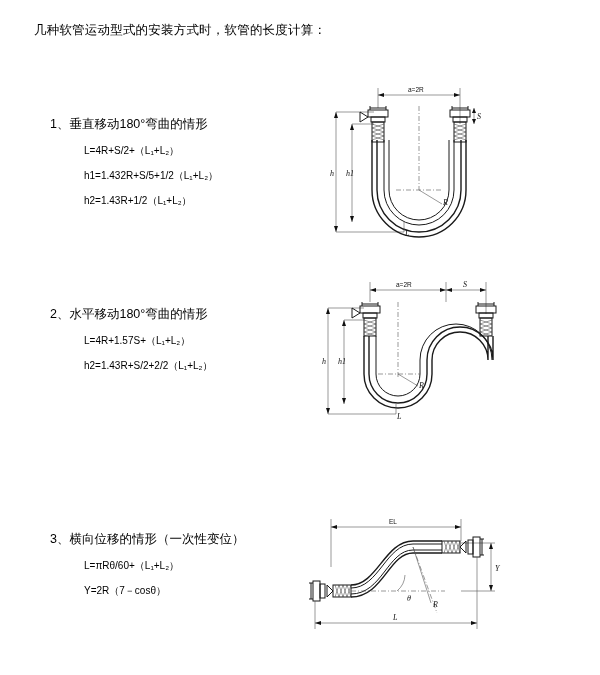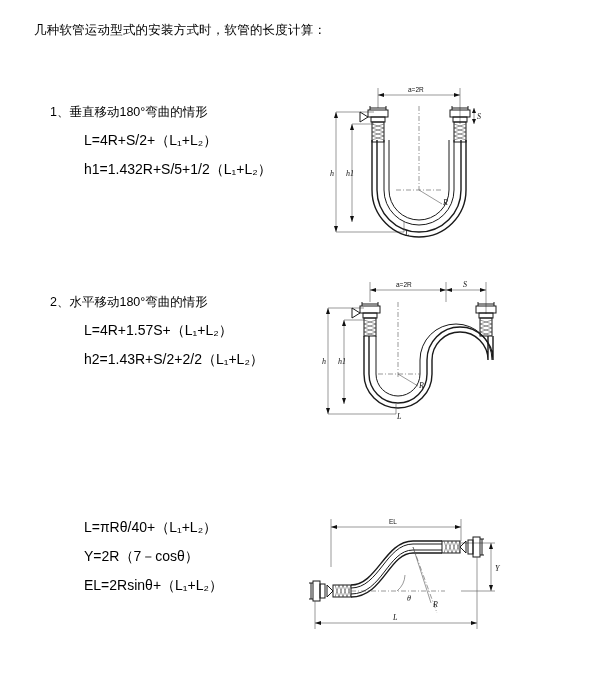--- a/index.html
+++ b/index.html
@@ -33,30 +33,30 @@
     left: 0;
     width: 600px;
   }
   .sec1 { top: 100px; }
   .sec2 { top: 290px; }
   .sec3 { top: 515px; }
 
   .text-col {
     position: absolute;
     left: 50px;
-    top: 4px;
+    top: 16px;
     width: 250px;
   }
   .sec-title {
     font-size: 12.5px;
     white-space: nowrap;
     margin-bottom: 11px;
   }
   .formula {
-    font-size: 14px;
+    font-size: 10px;
     white-space: nowrap;
     margin-left: 34px;
     margin-bottom: 11px;
   }
 
   .fig {
     position: absolute;
   }
   .fig1 { left: 300px; top: -28px; }
   .fig2 { left: 300px; top: -22px; }
@@ -77,20 +77,21 @@
 
 <div class="page">
 
   <div class="heading">几种软管运动型式的安装方式时，软管的长度计算：</div>
 
   <div class="section sec1">
     <div class="text-col">
       <div class="sec-title">1、垂直移动180°弯曲的情形</div>
       <div class="formula">L=4R+S/2+（L₁+L₂）</div>
       <div class="formula">h1=1.432R+S/5+1/2（L₁+L₂）</div>
+      <div class="formula">h2=1.43R+1/2（L₁+L₂）</div>
     </div>
 
     <div class="fig fig1">
       <svg width="200" height="200" viewBox="0 0 200 200">
 
         <line class="thin" x1="78" y1="16" x2="78" y2="36"></line>
         <line class="thin" x1="160" y1="16" x2="160" y2="52"></line>
         <line class="thin" x1="78" y1="23" x2="160" y2="23"></line>
         <path class="solidfill" d="M78 23 l6 -2 l0 4 z"></path>
         <path class="solidfill" d="M160 23 l-6 -2 l0 4 z"></path>
@@ -253,23 +254,23 @@
         <text class="lbl-i" x="119" y="120">R</text>
 
         <line class="thin" x1="96" y1="146" x2="96" y2="136"></line>
         <text class="lbl-i" x="97" y="151">L</text>
       </svg>
     </div>
   </div>
 
   <div class="section sec3">
     <div class="text-col">
-      <div class="formula">L=πRθ/40+（L₁+L₂）</div>
+      <div class="sec-title">3、横向位移的情形（一次性变位）</div>
+      <div class="formula">L=πRθ/60+（L₁+L₂）</div>
       <div class="formula">Y=2R（7－cosθ）</div>
-      <div class="formula">EL=2Rsinθ+（L₁+L₂）</div>
     </div>
 
     <div class="fig fig3">
       <svg width="230" height="140" viewBox="0 0 230 140">
 
         <line class="thin" x1="46" y1="14" x2="46" y2="62"></line>
         <line class="thin" x1="176" y1="14" x2="176" y2="36"></line>
         <line class="thin" x1="46" y1="22" x2="176" y2="22"></line>
         <path class="solidfill" d="M46 22 l6 -2 l0 4 z"></path>
         <path class="solidfill" d="M176 22 l-6 -2 l0 4 z"></path>

